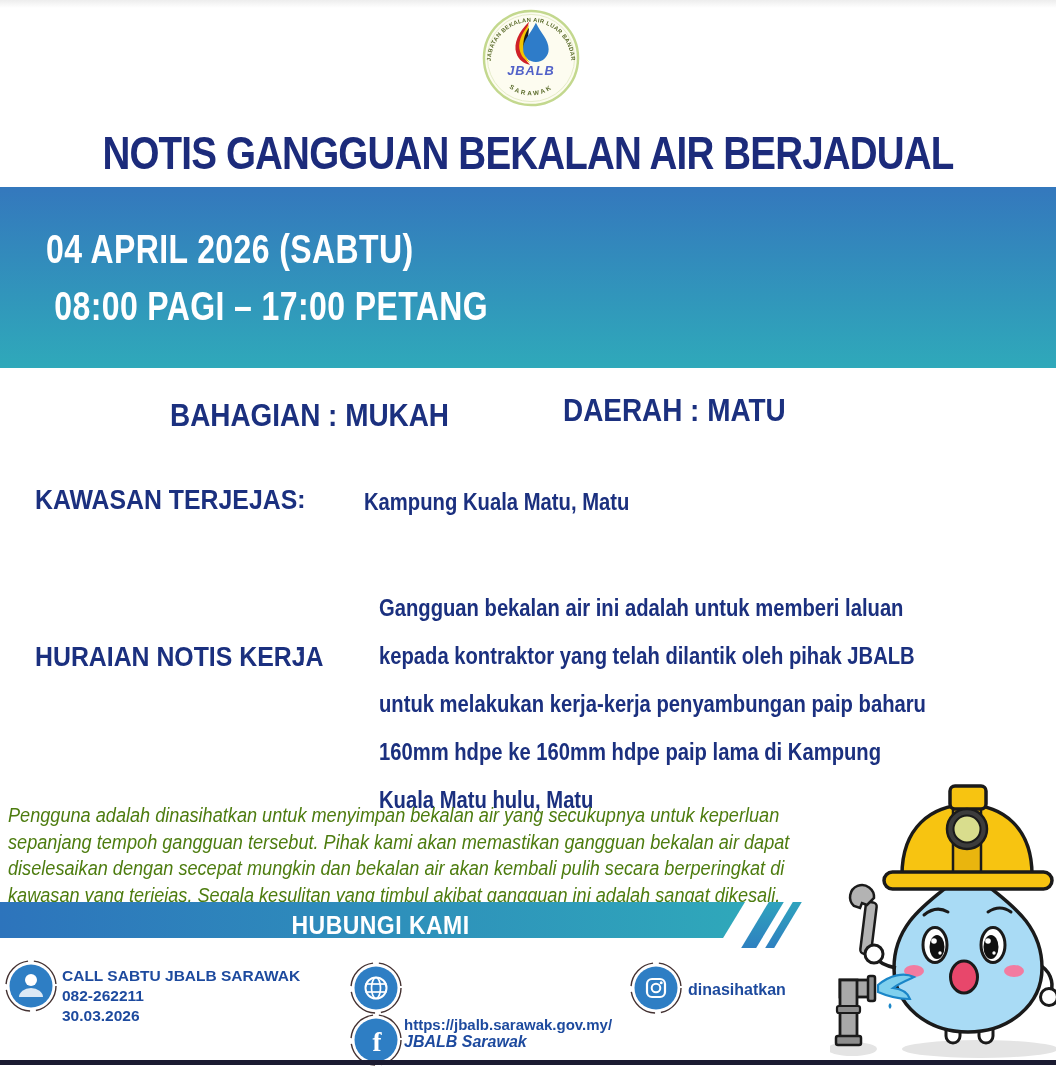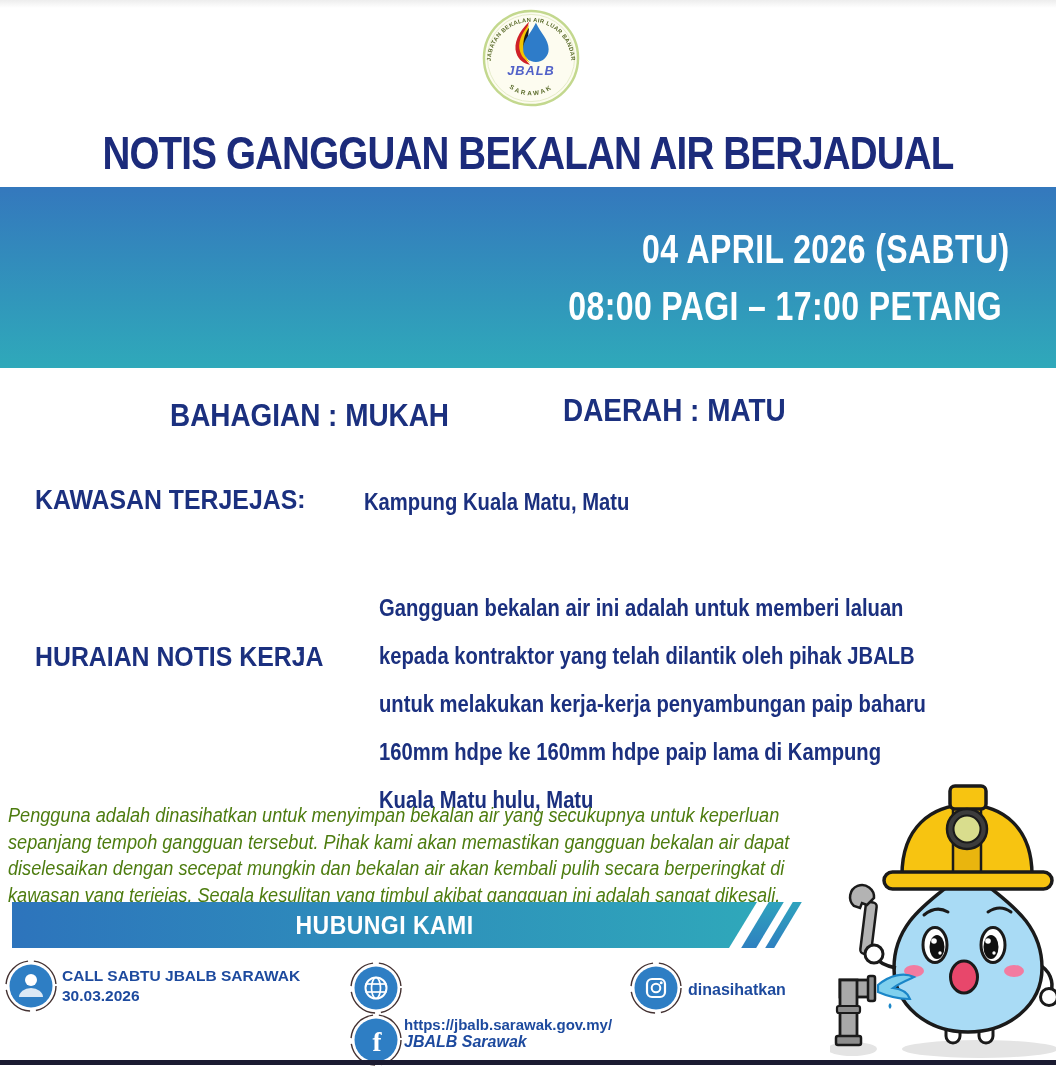--- a/index.html
+++ b/index.html
@@ -21,21 +21,21 @@
     position:absolute; left:0; top:129px; width:1056px;
     text-align:center; font-size:47px; font-weight:bold;
     color:#1c2b7b; letter-spacing:-1px;
     transform:scaleX(0.82); transform-origin:center; white-space:nowrap;
     line-height:1;
   }
   
   .sched-banner {
     position:absolute; left:0; top:187px; width:1056px; height:181px;
     background:linear-gradient(#3478bd, #2fa9ba);
-    display:flex; flex-direction:column; justify-content:center; align-items:flex-end;
+    display:flex; flex-direction:column; justify-content:center; align-items:flex-start;
   }
   .sched-line {
     color:#ffffff; font-weight:bold; font-size:40px; line-height:57px;
     transform:scaleX(0.8); transform-origin:center; white-space:nowrap;
     letter-spacing:0.5px;
   }
   
   .navy { color:#1b307f; }
   .region-bahagian {
     position:absolute; left:170px; top:400px; font-size:31px; font-weight:bold;
@@ -68,23 +68,24 @@
   
   .disclaimer {
     position:absolute; left:8px; top:802px; width:860px;
     font-style:italic; font-size:19.5px; color:#4d7c0f;
   }
   .disclaimer .dline {
     line-height:26.5px; transform:scaleX(0.93); transform-origin:left; white-space:nowrap;
   }
   
   .contact-banner {
-    position:absolute; left:12px; top:902px; width:760px; height:46px;
+    position:absolute; left:0; top:902px; width:760px; height:36px;
     background:linear-gradient(90deg, #2d74bc, #2fa9ba);
     clip-path:polygon(0 0, 745px 0, 717px 46px, 0 46px);
+    padding-left:8px;
   }
   .contact-banner-label {
     width:745px; text-align:center; line-height:46px;
     color:#ffffff; font-weight:bold; font-size:25px; letter-spacing:0.5px;
     transform:scaleX(0.92); transform-origin:center;
   }
   .banner-stripe {
     position:absolute; top:902px; height:46px; transform:skewX(-31deg);
   }
   .stripe-1 { left:755px; width:15px; background:linear-gradient(#2fa3bd,#2e80c0); }
@@ -171,20 +172,21 @@
 <div class="banner-stripe stripe-2"></div>
 
 <svg class="contact-icon" style="left:5px; top:960px;" viewBox="0 0 52 52">
   <circle cx="26" cy="26" r="25" fill="none" stroke="#443232" stroke-width="1.4" stroke-dasharray="34 6"></circle>
   <circle cx="26" cy="26" r="21.5" fill="#2e7ec4"></circle>
   <circle cx="26" cy="20" r="6" fill="#ffffff"></circle>
   <path d="M14,37 a12,9 0 0 1 24,0 z" fill="#dce9f5"></path>
 </svg>
 <div class="callcentre-lines contact-text">
   <div>CALL SABTU JBALB SARAWAK</div>
+  <div>082-262211</div>
   <div>30.03.2026</div>
 </div>
 
 <svg class="contact-icon" style="left:350px; top:962px;" viewBox="0 0 52 52">
   <circle cx="26" cy="26" r="25" fill="none" stroke="#443232" stroke-width="1.4" stroke-dasharray="34 6"></circle>
   <circle cx="26" cy="26" r="21.5" fill="#2e7ec4"></circle>
   <circle cx="26" cy="26" r="10.5" fill="none" stroke="#ffffff" stroke-width="2"></circle>
   <ellipse cx="26" cy="26" rx="4.5" ry="10.5" fill="none" stroke="#ffffff" stroke-width="1.7"></ellipse>
   <line x1="15.5" y1="22" x2="36.5" y2="22" stroke="#ffffff" stroke-width="1.7"></line>
   <line x1="15.5" y1="30" x2="36.5" y2="30" stroke="#ffffff" stroke-width="1.7"></line>

